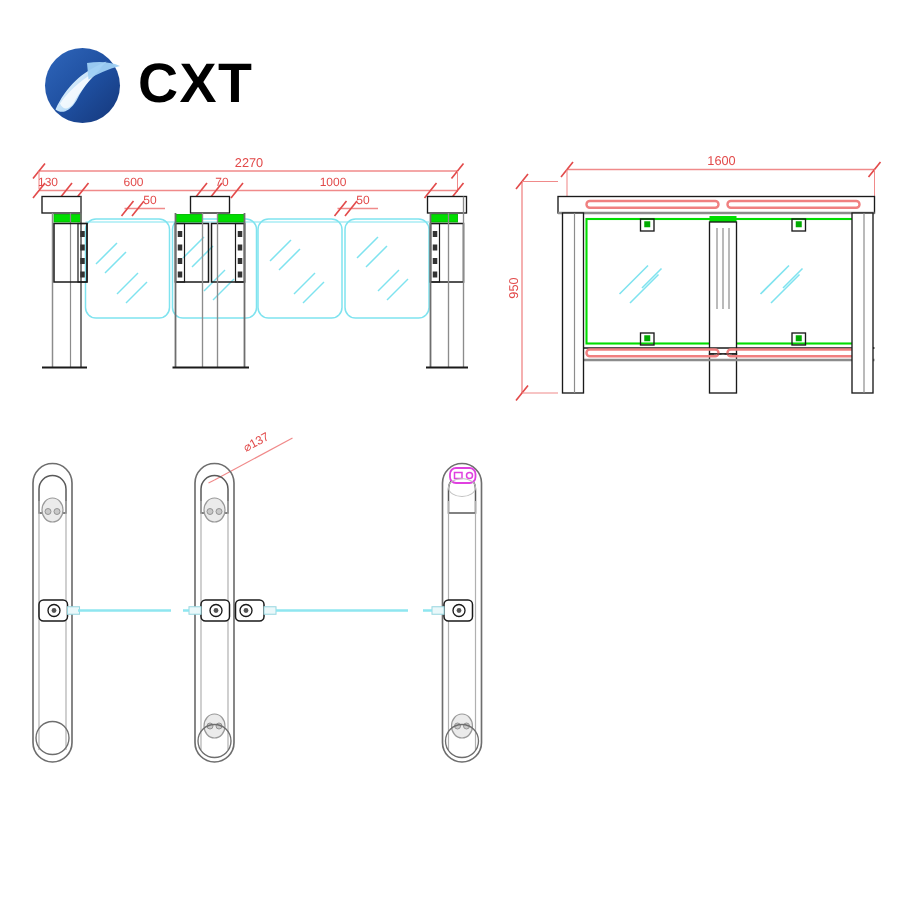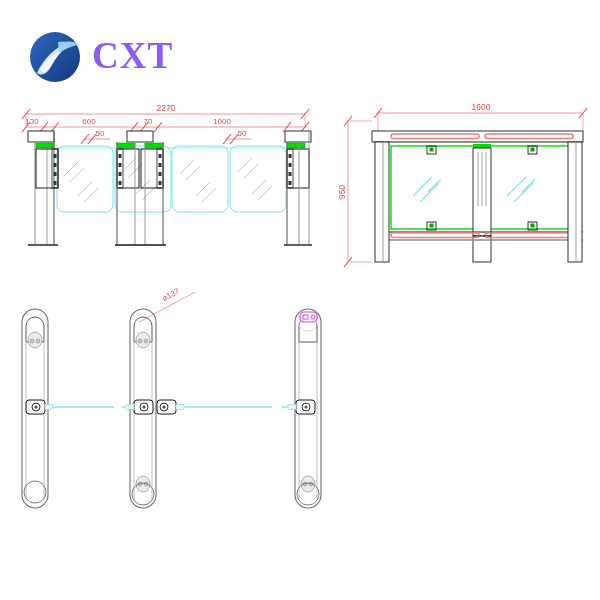--- a/index.html
+++ b/index.html
@@ -31,24 +31,24 @@
     align-items: center;
     gap: 6px;
   }
   .brand-mark {
     width: 58px;
     height: 58px;
     flex: 0 0 58px;
     position: relative;
   }
   .brand-text {
-    font-family: Liberation Serif, serif;
+    font-family: Liberation Sans, sans-serif;
     font-size: 37px;
     font-weight: bold;
-    color: #8b5cf6;
+    color: #000000;
     letter-spacing: 1px;
     line-height: 1;
     padding-bottom: 4px;
     text-align: center;
   }
   svg { display: block; overflow: visible; }
   text { font-family: "Liberation Sans", sans-serif; }
 </style>
 </head>
 <body>

